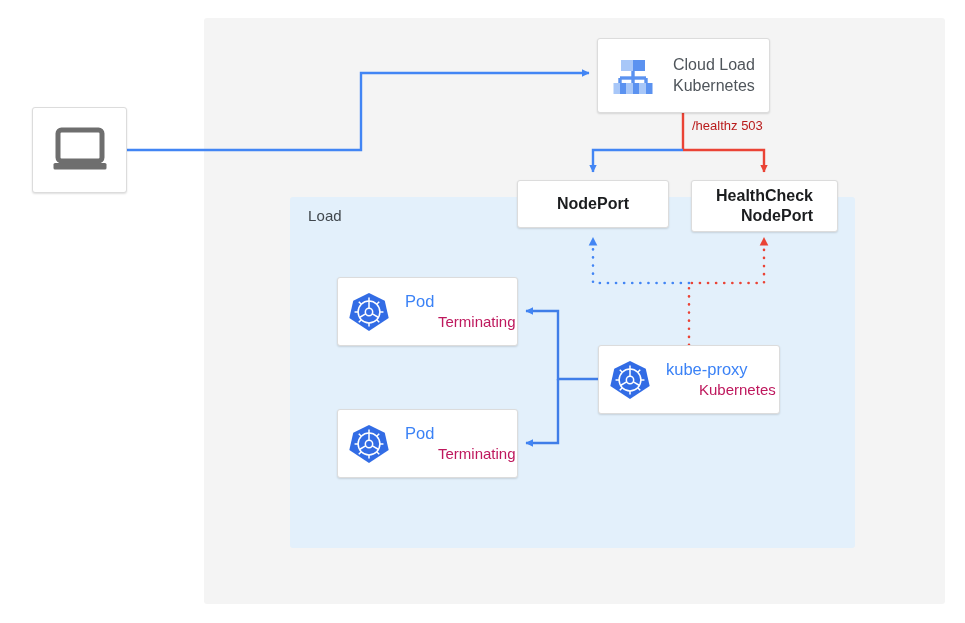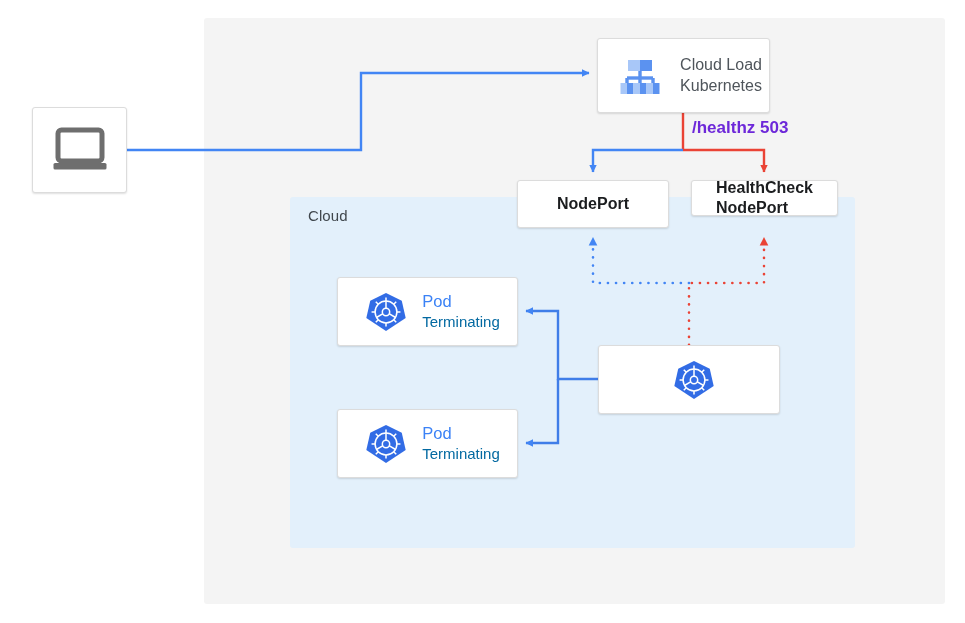--- a/index.html
+++ b/index.html
@@ -51,38 +51,38 @@
   
   .card {
     position: absolute;
     background: #ffffff;
     border: 1px solid #dcdcdc;
     border-radius: 3px;
     box-shadow: 0 1px 2px rgba(0,0,0,0.13);
     box-sizing: border-box;
     display: flex;
     align-items: center;
-    justify-content: center;
   }
   .card-text {
     display: flex;
     flex-direction: column;
     justify-content: center;
   }
   .card-title {
     font-size: 16.5px;
     color: #3b82f6;
     line-height: 1.3;
     white-space: nowrap;
   }
   .card-sub {
     font-size: 15px;
-    color: #0369a1;
+    color: #be185d;
     line-height: 1.3;
     white-space: nowrap;
+    margin-left: 33px;
   }
   .card-icon {
     flex: 0 0 auto;
     display: flex;
     align-items: center;
     justify-content: center;
   }
 
   
   .client-box {
@@ -105,23 +105,23 @@
     left: 517px;
     top: 180px;
     width: 152px;
     height: 48px;
     justify-content: center;
   }
   .healthcheck-box {
     left: 691px;
     top: 180px;
     width: 147px;
-    height: 36px;
-    justify-content: center;
-    text-align: left;
+    height: 52px;
+    justify-content: center;
+    text-align: right;
   }
   .port-label {
     font-size: 16px;
     font-weight: bold;
     color: #1b1d1f;
     line-height: 1.25;
   }
 
   .pod-box-1 { left: 337px; top: 277px; width: 181px; height: 69px; padding-left: 10px; }
   .pod-box-2 { left: 337px; top: 409px; width: 181px; height: 69px; padding-left: 10px; }
@@ -138,35 +138,35 @@
     top: 0;
     width: 965px;
     height: 623px;
     pointer-events: none;
   }
 
   .healthz-label {
     position: absolute;
     left: 692px;
     top: 118px;
-    font-size: 17px;
-    font-weight: bold;
-    color: #6d28d9;
+    font-size: 13px;
+    font-weight: normal;
+    color: #b91c1c;
     white-space: nowrap;
   }
 </style>
 </head>
 <body>
 
 <div id="stage">
 
   <div class="outer-panel"></div>
 
   <div class="nodes-panel"></div>
-  <div class="nodes-label">Cloud</div>
+  <div class="nodes-label">Load</div>
 
   <svg id="wires" viewBox="0 0 965 623">
     <defs>
       <marker id="arrow-blue" markerWidth="9" markerHeight="9" refX="7.4" refY="4.5" orient="auto" markerUnits="userSpaceOnUse">
         <path d="M0,0.6 L8,4.5 L0,8.4 z" fill="#4285f4"></path>
       </marker>
       <marker id="arrow-red" markerWidth="9" markerHeight="9" refX="7.4" refY="4.5" orient="auto" markerUnits="userSpaceOnUse">
         <path d="M0,0.6 L8,4.5 L0,8.4 z" fill="#ea4335"></path>
       </marker>
       <marker id="arrow-blue-dot" markerWidth="10" markerHeight="10" refX="7.6" refY="5" orient="auto" markerUnits="userSpaceOnUse">
@@ -326,15 +326,19 @@
           <path d="M20.3 20.3 L16.4 16.4"></path>
           <path d="M43.7 43.7 L47.6 47.6"></path>
           <path d="M20.3 43.7 L16.4 47.6"></path>
           <path d="M43.7 20.3 L47.6 16.4"></path>
           <path d="M32 26.4 L32 15.4"></path>
           <path d="M36.5 34.5 L46 40"></path>
           <path d="M27.5 34.5 L18 40"></path>
         </g>
       </svg>
     </span>
+    <span class="card-text">
+      <span class="card-title">kube-proxy</span>
+      <span class="card-sub">Kubernetes</span>
+    </span>
   </div>
 
 </div>
 
 </body></html>

